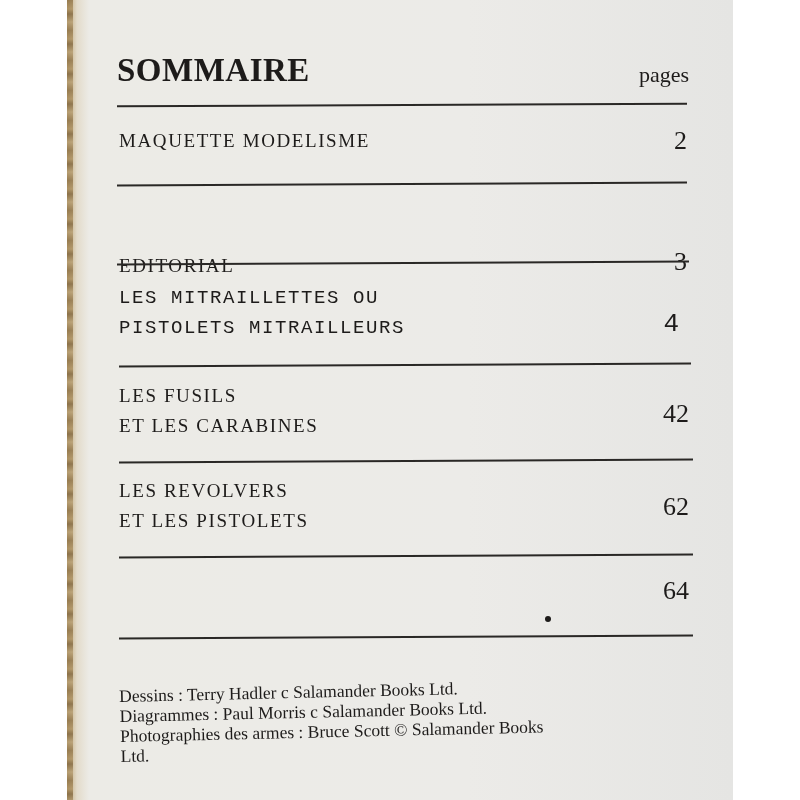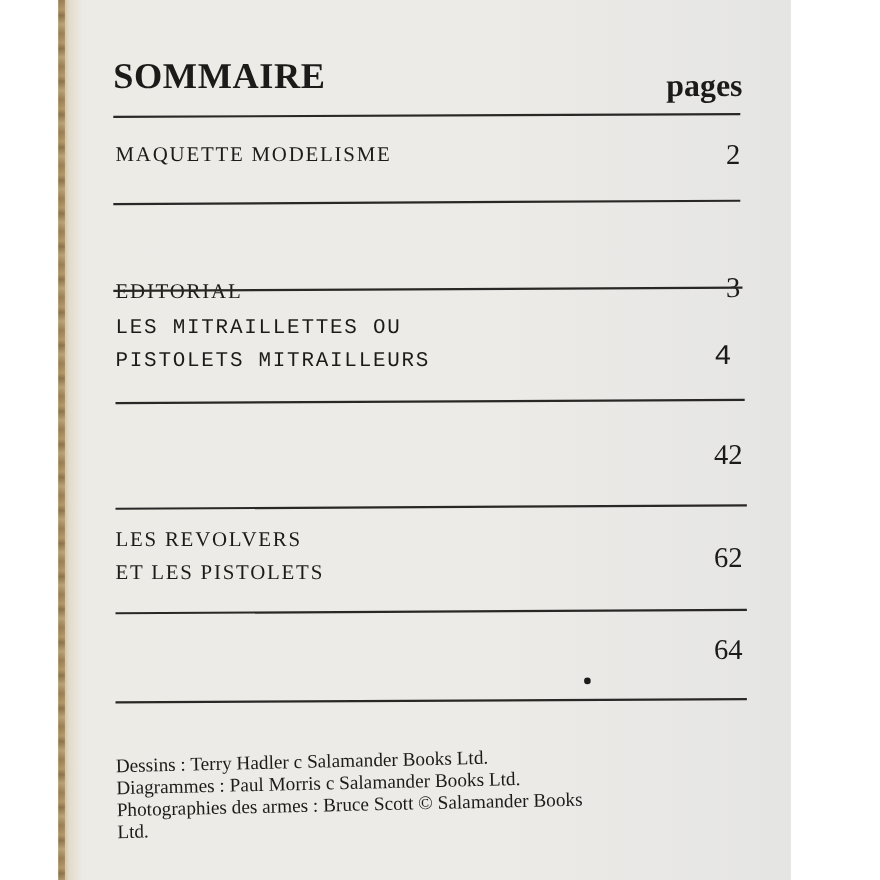--- a/index.html
+++ b/index.html
@@ -5,21 +5,21 @@
     html, body {
       margin: 0;
       padding: 0;
       width: 800px;
       height: 800px;
       background: #ffffff;
       overflow: hidden;
     }
     .page {
       position: absolute;
-      left: 53px;
+      left: 67px;
       top: 0;
       width: 666px;
       height: 800px;
       background: linear-gradient(90deg, #b9a27a 0px, #cdbb98 4px, #e3dbca 10px, #ecebe6 22px, #ecebe8 60%, #e5e5e3 100%);
       font-family: "Liberation Serif", "DejaVu Serif", serif;
       color: #1d1b1a;
     }
     .page::before {
       content: "";
       position: absolute;
@@ -40,22 +40,22 @@
       left: 0;
       top: 0;
       font-weight: bold;
       font-size: 33px;
       letter-spacing: 0.5px;
     }
     .pages-label {
       position: absolute;
       right: -2px;
       top: 10px;
-      font-weight: bold;
-      font-size: 29px;
+      font-weight: normal;
+      font-size: 22px;
     }
     .rule {
       position: absolute;
       height: 2px;
       background: #2a2826;
     }
     .entry {
       position: absolute;
       left: 52px;
       width: 568px;
@@ -122,20 +122,22 @@
   <div class="rule" style="left:50px; top:262px; width:572px; transform:rotate(-0.3deg);"></div>
 
   <div class="entry" style="top:283px; height:64px;font-family:Liberation Mono, monospace;">
     <span class="entry-title" style="top:0px;">LES MITRAILLETTES OU
 PISTOLETS MITRAILLEURS</span>
     <span class="entry-page" style="top:26px; right:8px;">4</span>
   </div>
   <div class="rule" style="left:52px; top:364px; width:572px; transform:rotate(-0.3deg);"></div>
 
   <div class="entry" style="top:381px; height:64px;">
+    <span class="entry-title" style="top:0px;">LES FUSILS
+ET LES CARABINES</span>
     <span class="entry-page" style="top:18px; right:-2px;">42</span>
   </div>
   <div class="rule" style="left:52px; top:460px; width:574px; transform:rotate(-0.3deg);"></div>
 
   <div class="entry" style="top:476px; height:64px;">
     <span class="entry-title" style="top:0px;">LES REVOLVERS
 ET LES PISTOLETS</span>
     <span class="entry-page" style="top:16px; right:-2px;">62</span>
   </div>
   <div class="rule" style="left:52px; top:555px; width:574px; transform:rotate(-0.3deg);"></div>

